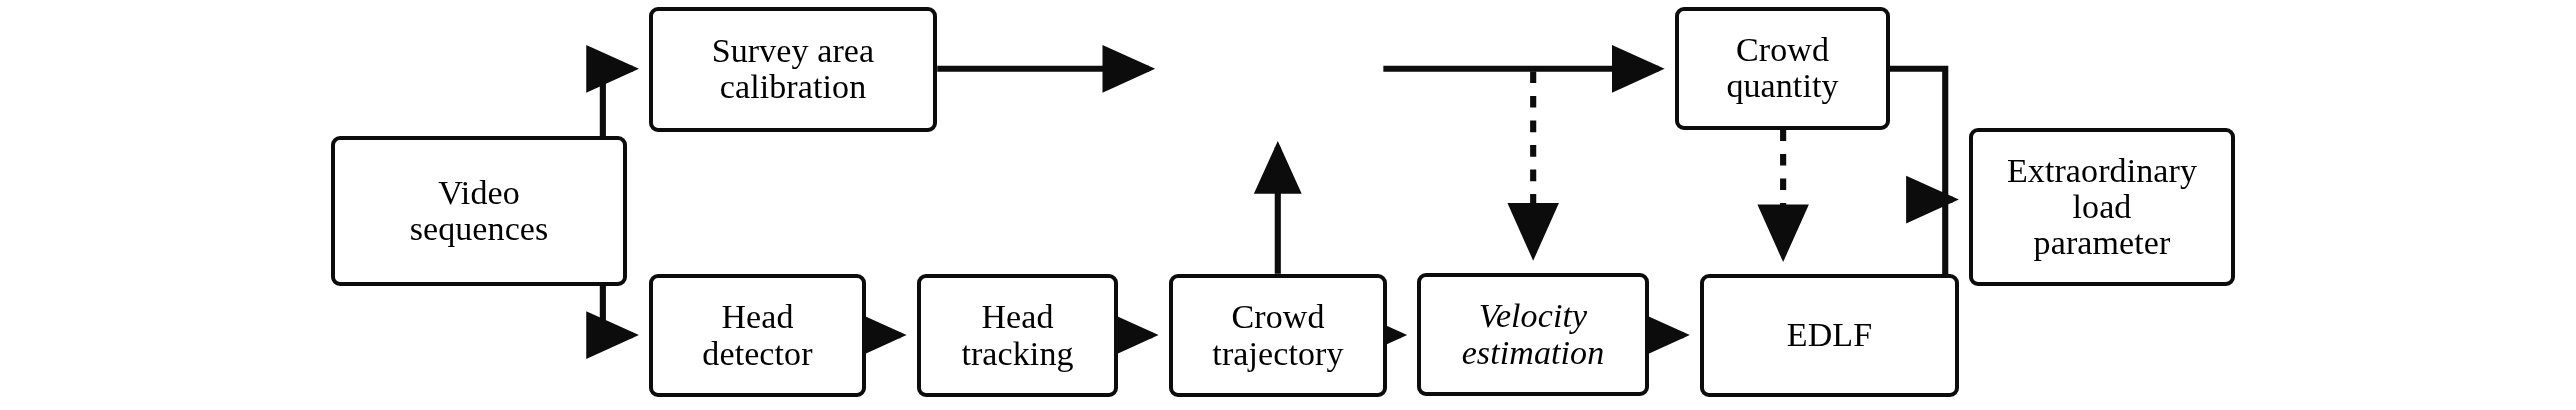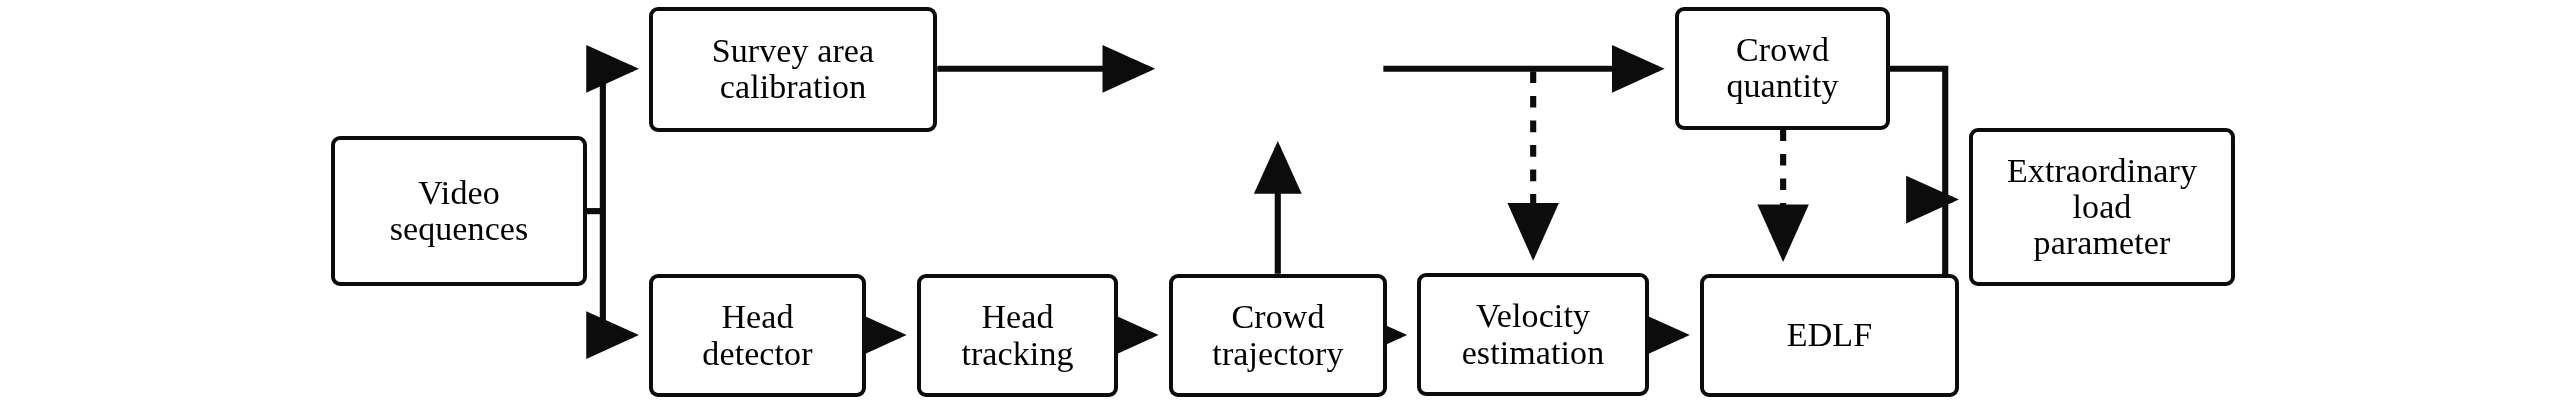--- a/index.html
+++ b/index.html
@@ -55,21 +55,21 @@
     </g>
 
     <g fill="none" stroke="#0c0c0c" stroke-width="9" stroke-dasharray="17 19" stroke-linecap="butt">
 
       <path d="M2250,105 L2250,372" marker-end="url(#ahd)"></path>
 
       <path d="M2617,190 L2617,374" marker-end="url(#ahd)"></path>
     </g>
   </svg>
 
-  <div class="node" style="left:331px;top:136px;width:256px;height:150px;">
+  <div class="node" style="left:331px;top:136px;width:296px;height:150px;">
     <span class="lbl">Video
 sequences</span>
   </div>
 
   <div class="node" style="left:649px;top:6.8px;width:288px;height:125px;">
     <span class="lbl">Survey area
 calibration</span>
   </div>
 
   <div class="node" style="left:649px;top:274px;width:217px;height:123px;">
@@ -81,21 +81,21 @@
     <span class="lbl">Head
 tracking</span>
   </div>
 
 
   <div class="node" style="left:1169px;top:274px;width:218px;height:123px;">
     <span class="lbl">Crowd
 trajectory</span>
   </div>
 
-  <div class="node" style="left:1417px;top:273px;width:232px;height:123px;">
+  <div class="node" style="left:1417px;top:273px;width:232px;height:123px;font-style:italic;">
     <span class="lbl">Velocity
 estimation</span>
   </div>
 
   <div class="node" style="left:1675px;top:6.8px;width:215px;height:123px;">
     <span class="lbl">Crowd
 quantity</span>
   </div>
 
   <div class="node" style="left:1700px;top:274px;width:259px;height:123px;">

